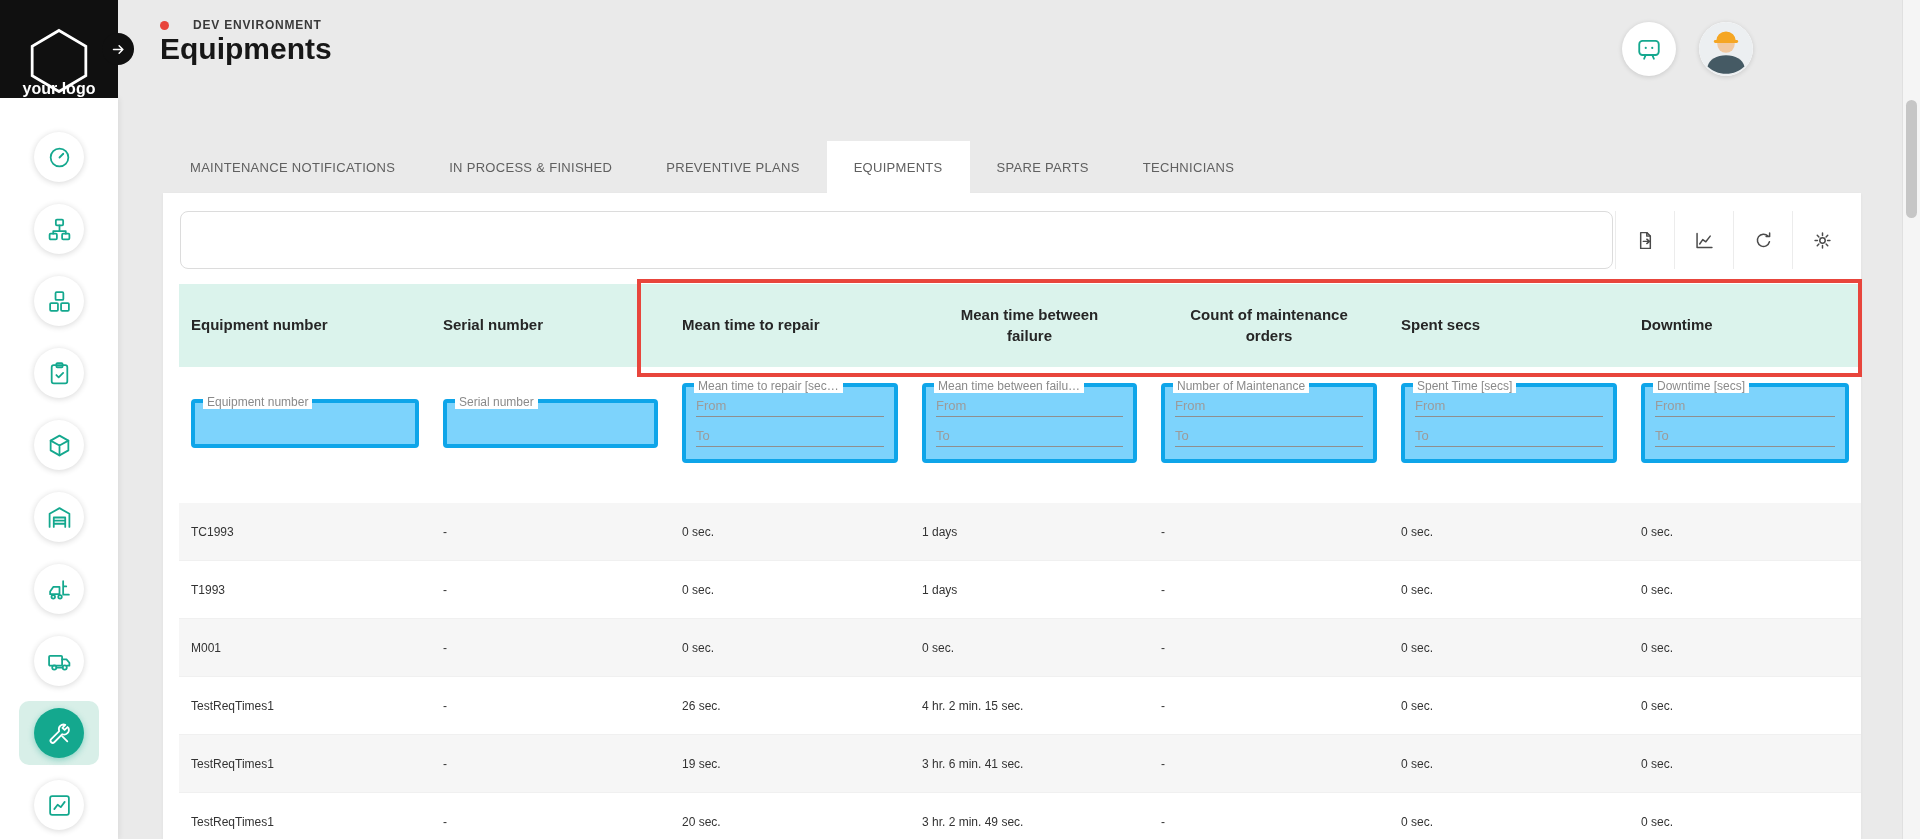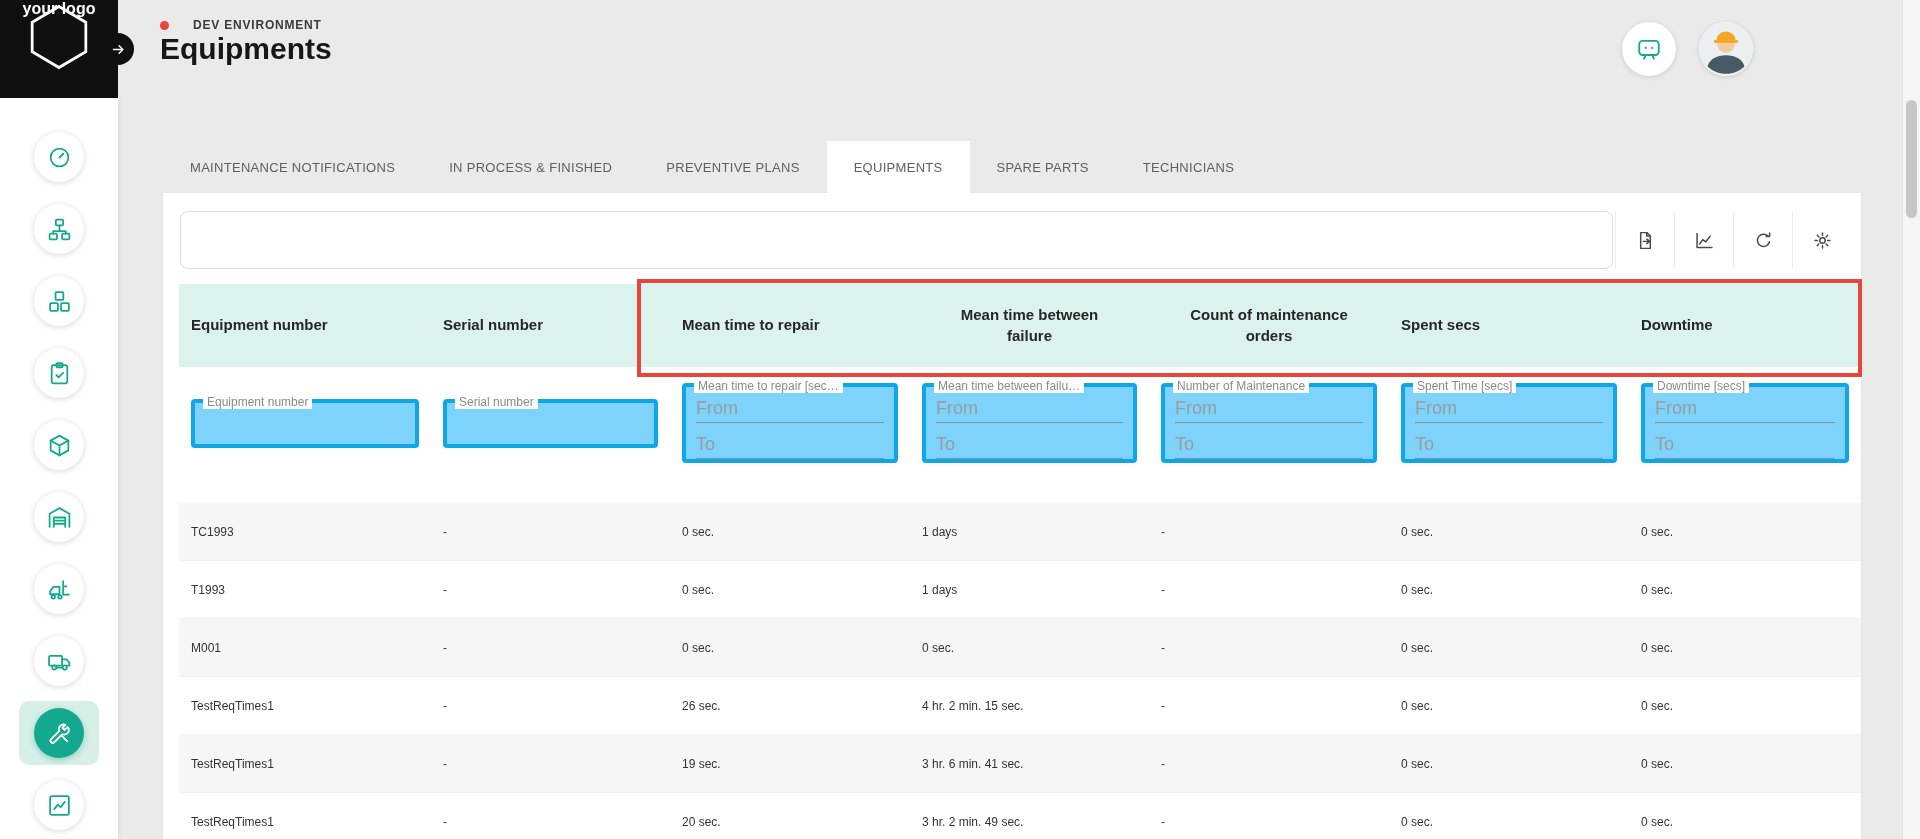--- a/index.html
+++ b/index.html
@@ -14,21 +14,21 @@
   .env-dot{width:9px;height:9px;border-radius:50%;background:#e8453c}
   .env-label{font-size:12px;font-weight:700;letter-spacing:.8px;color:#3a3a3a}
   .page-title{position:absolute;left:42px;top:32px;margin:0;font-size:30px;font-weight:700;color:#171717}
   .round-btn{position:absolute;width:54px;height:54px;border-radius:50%;background:#fff;box-shadow:0 1px 5px rgba(0,0,0,.14);display:flex;align-items:center;justify-content:center;z-index:6;overflow:hidden}
   .chat-btn{left:1622px;top:22px;color:#14a88e}
   .chat-btn svg{width:26px;height:26px}
   .avatar-btn{left:1699px;top:22px}
   .avatar-btn svg{width:54px;height:54px}
 
   
-  .logo-box{position:absolute;left:0;top:0;width:118px;height:98px;background:#101010;z-index:10;display:flex;align-items:flex-start;justify-content:center;overflow:hidden}
+  .logo-box{position:absolute;left:0;top:0;width:118px;height:98px;background:#101010;z-index:10;display:flex;align-items:flex-end;justify-content:center;overflow:hidden}
   .logo-hex{position:absolute}
   .logo-text{position:relative;color:#fff;font-weight:700;font-size:16px;white-space:nowrap}
   .nav-toggle{position:absolute;left:102px;top:33px;width:32px;height:32px;border-radius:50%;background:#101010;z-index:12;display:flex;align-items:center;justify-content:center}
 
   
   .sidebar{position:absolute;left:0;top:98px;width:118px;height:741px;background:#fff;z-index:9;box-shadow:2px 0 5px rgba(0,0,0,.06);padding-top:23px;box-sizing:border-box}
   .sb-item{position:relative;height:72px;display:flex;align-items:center;justify-content:center;cursor:pointer}
   .sb-item.active::before{content:"";position:absolute;left:19px;top:4px;width:80px;height:64px;background:#d8efe8;border-radius:10px}
   .sb-circle{position:relative;width:50px;height:50px;border-radius:50%;background:#fff;box-shadow:0 1px 6px rgba(0,0,0,.16);display:flex;align-items:center;justify-content:center;color:#14a88e}
   .sb-circle svg{width:25px;height:25px}
@@ -53,21 +53,21 @@
   .t-head{height:83px;background:#dbf3ec;align-items:center}
   .th{padding:0 12px;font-weight:700;font-size:15px;color:#262626;line-height:1.35}
   .th.align-center{text-align:center;padding:0 36px}
   .t-filters{height:117px;padding-top:16px;box-sizing:border-box;align-items:start}
   .f-cell{padding:0 12px}
   .f-box{position:relative;border:4px solid #0ea5e9;border-radius:4px;background:#7dd3fc;box-sizing:border-box}
   .f-text{height:49px;margin-top:16px}
   .f-range{height:80px}
   .f-label{position:absolute;top:-8px;left:8px;max-width:calc(100% - 16px);background:#fff;padding:0 4px;font-size:12px;color:#8a8a8a;white-space:nowrap;overflow:hidden}
   .f-input{width:100%;height:100%;border:none;background:transparent;padding:0 10px;font-size:14px;color:#444;box-sizing:border-box}
-  .f-line{display:block;width:calc(100% - 20px);margin:11px 10px 0;border:none;border-bottom:1px solid #8f8f8f;background:transparent;font-size:18px;color:#444;padding:0 0 3px}
+  .f-line{display:block;width:calc(100% - 20px);margin:11px 10px 0;border:none;border-bottom:1px solid #8f8f8f;background:transparent;font-size:13px;color:#444;padding:0 0 3px}
   .f-line::placeholder{color:#9b9b9b}
   .t-body{margin-top:19px}
   .t-datarow{height:57px;align-items:center;border-bottom:1px solid #f0f0f0;background:#fff;cursor:pointer}
   .t-datarow.odd{background:#f6f6f6}
   .td{padding:0 12px;font-size:12px;color:#333}
 
   
   .red-box{position:absolute;left:637px;top:279px;width:1225px;height:98px;border:4px solid #e8453c;z-index:20;pointer-events:none;box-sizing:border-box}
   .scrollbar{position:absolute;right:0;top:0;width:17px;height:839px;background:#f5f5f5;border-left:1px solid #e0e0e0;z-index:30}
   .thumb{position:absolute;left:3px;top:100px;width:11px;height:118px;background:#c6c6c6;border-radius:6px}

